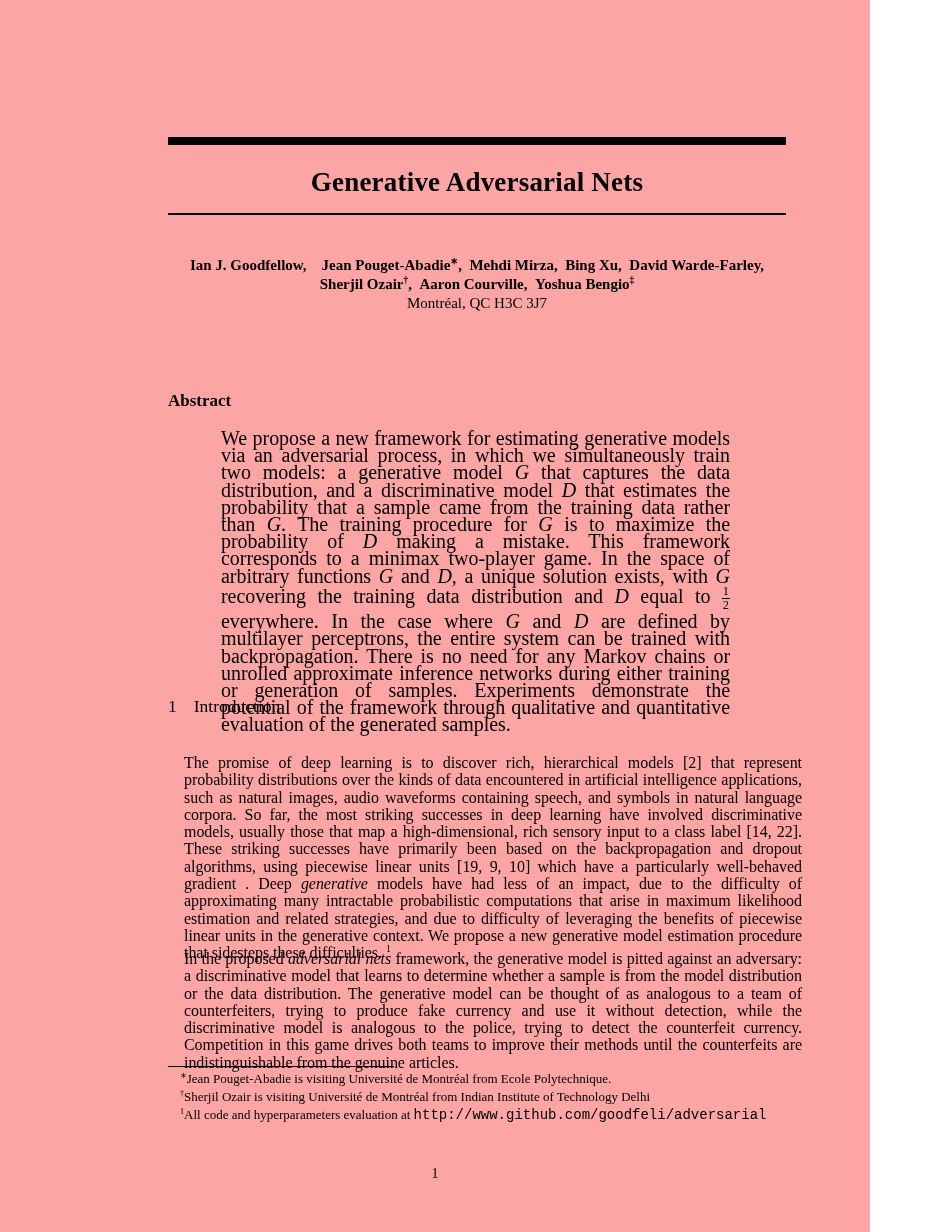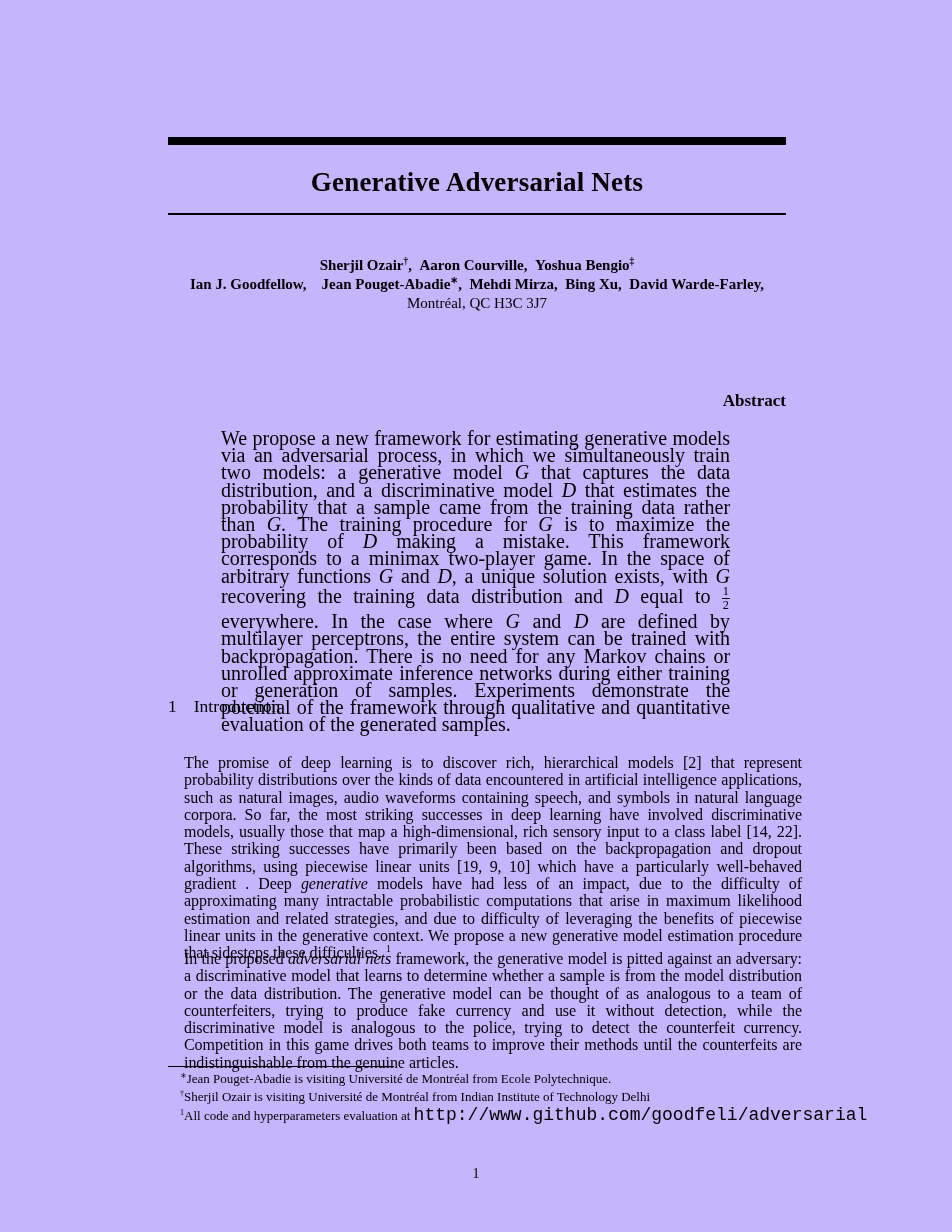--- a/index.html
+++ b/index.html
@@ -2,23 +2,23 @@
 <html><head>
 <meta charset="utf-8">
 <style>
   html, body {
     margin: 0;
     padding: 0;
     background: #ffffff;
   }
   .page {
     position: relative;
-    width: 952px;
+    width: 870px;
     height: 1232px;
-    background: #c4b5fd;
+    background: #fca5a5;
     color: #000000;
     font-family: "Liberation Serif", serif;
     overflow: hidden;
   }
   .content {
     position: absolute;
     left: 168px;
     top: 0;
     width: 618px;
     height: 100%;
@@ -70,21 +70,21 @@
     font-size: 62%;
     vertical-align: super;
     line-height: 0;
   }
   .abstract-head {
     position: absolute;
     top: 391px;
     left: 0;
     width: 100%;
     margin: 0;
-    text-align: right;
+    text-align: left;
     font-size: 17px;
     font-weight: bold;
     line-height: 20px;
   }
   .abstract-body {
     position: absolute;
     top: 430px;
     left: 53px;
     width: 509px;
     margin: 0;
@@ -146,21 +146,21 @@
     width: 620px;
     font-size: 13px;
   }
   .footnote {
     line-height: 18px;
     text-indent: 12px;
     white-space: nowrap;
   }
   .mono {
     font-family: "Liberation Mono", monospace;
-    font-size: 18px;
+    font-size: 14px;
   }
   .pagenum {
     position: absolute;
     top: 1166px;
     left: 0;
     width: 100%;
     text-align: center;
     font-size: 14px;
   }
   i { font-style: italic; }
@@ -171,22 +171,22 @@
 <div class="page">
   <div class="content">
 
     <div class="rule-thick"></div>
 
     <h1 class="paper-title">Generative Adversarial Nets</h1>
 
     <div class="rule-thin"></div>
 
     <div class="authors">
+      <div class="auth-names">Ian J. Goodfellow,  Jean Pouget-Abadie<sup>∗</sup>, Mehdi Mirza, Bing Xu, David Warde-Farley,</div>
       <div class="auth-names">Sherjil Ozair<sup>†</sup>, Aaron Courville, Yoshua Bengio<sup>‡</sup></div>
-      <div class="auth-names">Ian J. Goodfellow,  Jean Pouget-Abadie<sup>∗</sup>, Mehdi Mirza, Bing Xu, David Warde-Farley,</div>
       <div class="affil">Montréal, QC H3C 3J7</div>
     </div>
 
     <h2 class="abstract-head">Abstract</h2>
 
     <p class="abstract-body">We propose a new framework for estimating generative models via an adversarial process, in which we simultaneously train two models: a generative model <i>G</i> that captures the data distribution, and a discriminative model <i>D</i> that estimates the probability that a sample came from the training data rather than <i>G</i>. The training procedure for <i>G</i> is to maximize the probability of <i>D</i> making a mistake. This framework corresponds to a minimax two-player game. In the space of arbitrary functions <i>G</i> and <i>D</i>, a unique solution exists, with <i>G</i> recovering the training data distribution and <i>D</i> equal to <span class="frac"><span class="fn">1</span><span class="fd">2</span></span> everywhere. In the case where <i>G</i> and <i>D</i> are defined by multilayer perceptrons, the entire system can be trained with backpropagation. There is no need for any Markov chains or unrolled approximate inference networks during either training or generation of samples. Experiments demonstrate the potential of the framework through qualitative and quantitative evaluation of the generated samples.</p>
 
     <h2 class="section-head"><span class="section-num">1</span><span>Introduction</span></h2>
 
     <p class="body-par para1">The promise of deep learning is to discover rich, hierarchical models [2] that represent probability distributions over the kinds of data encountered in artificial intelligence applications, such as natural images, audio waveforms containing speech, and symbols in natural language corpora. So far, the most striking successes in deep learning have involved discriminative models, usually those that map a high-dimensional, rich sensory input to a class label [14, 22]. These striking successes have primarily been based on the backpropagation and dropout algorithms, using piecewise linear units [19, 9, 10] which have a particularly well-behaved gradient . Deep <i>generative</i> models have had less of an impact, due to the difficulty of approximating many intractable probabilistic computations that arise in maximum likelihood estimation and related strategies, and due to difficulty of leveraging the benefits of piecewise linear units in the generative context. We propose a new generative model estimation procedure that sidesteps these difficulties. <sup>1</sup></p>

